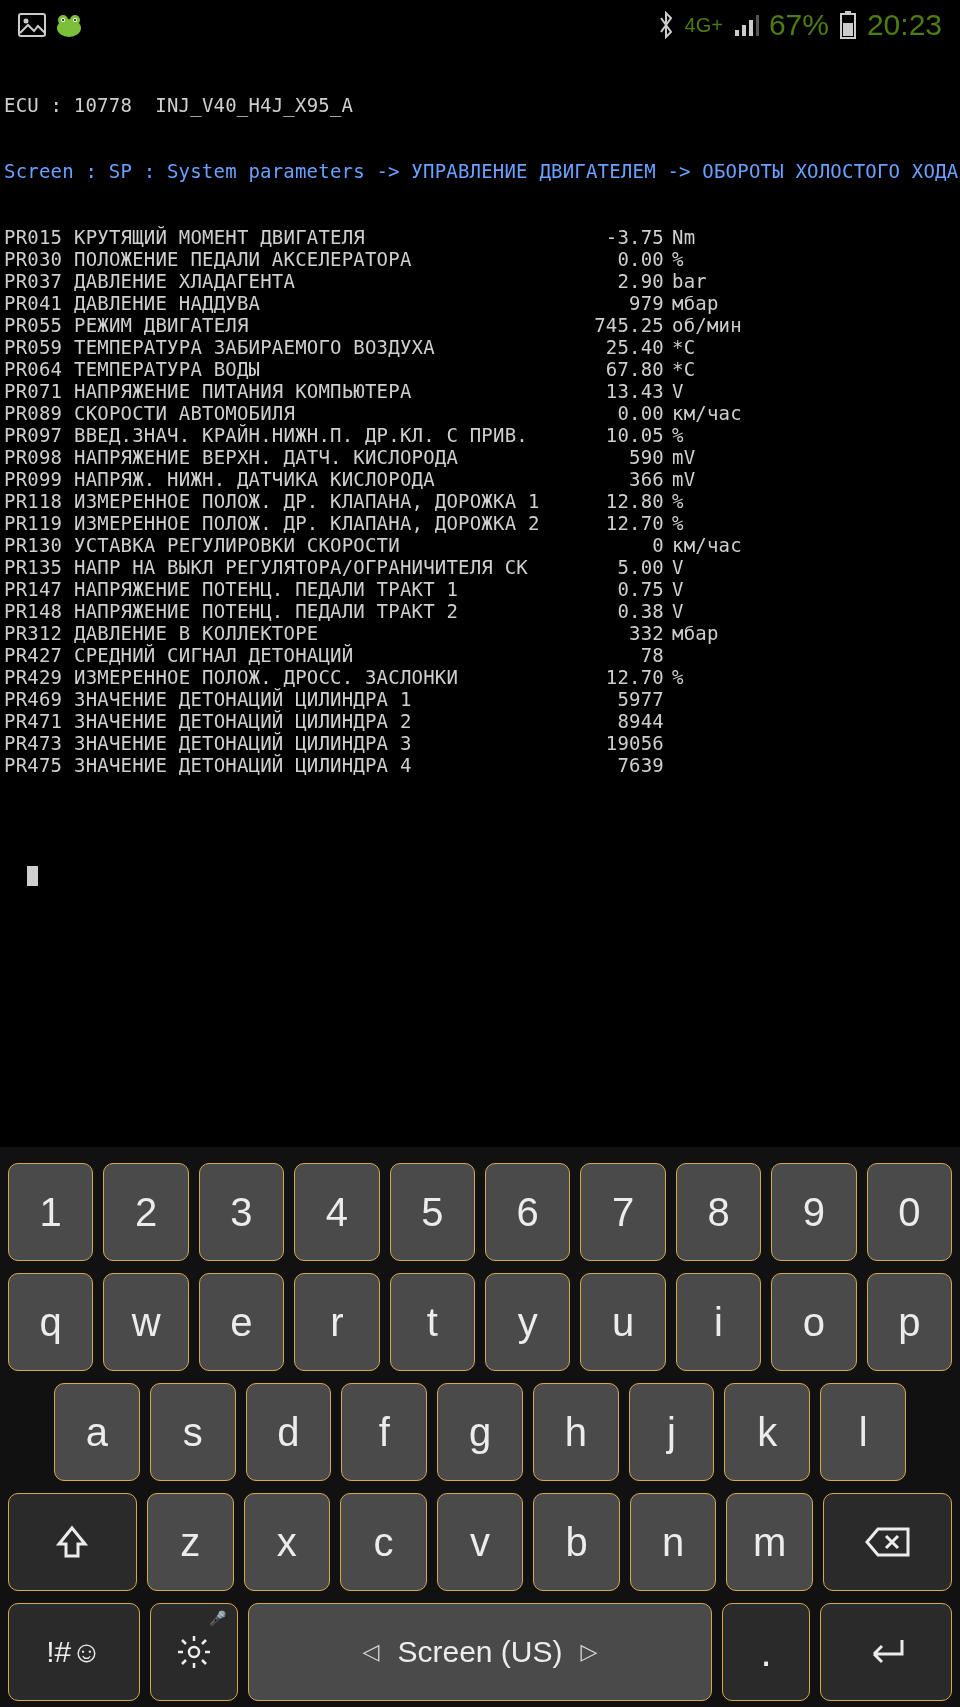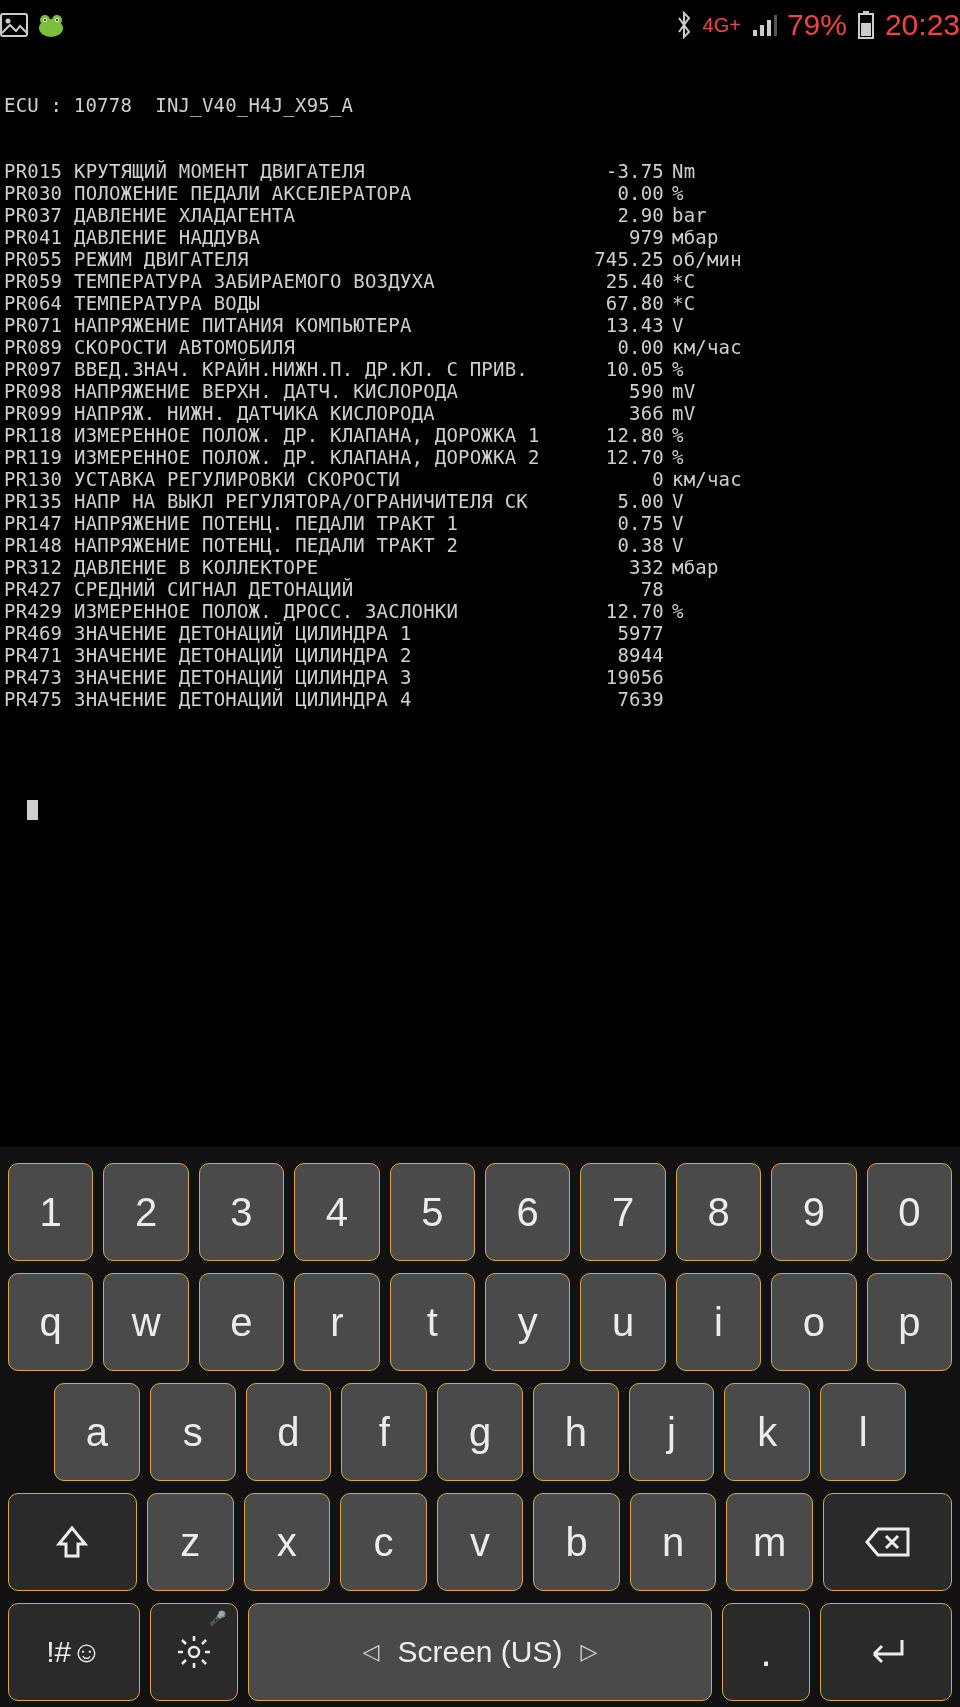--- a/index.html
+++ b/index.html
@@ -1,16 +1,16 @@
 <!DOCTYPE html>
 <html><head>
 <meta charset="utf-8">
 <style>
   html,body{margin:0;padding:0;width:960px;height:1707px;background:#000;font-family:monospace;color:#cfcfcf;overflow:hidden}
-  .status-bar{height:50px;display:flex;align-items:center;padding:0 0;color:#ef4444;font-family:sans-serif}
+  .status-bar{height:50px;display:flex;align-items:center;padding:0 18px;color:#4d7c0f;font-family:sans-serif}
   .status-left{display:flex;gap:8px;align-items:center}
   .status-right{margin-left:auto;display:flex;gap:10px;align-items:center;font-size:30px}
   .icon svg{display:block}
   .term{padding:0 4px;font-size:19px;line-height:22px;white-space:pre;font-weight:normal;letter-spacing:0.2px}
   .term .hdr{color:#6aa0ff}
   .term .row{display:flex}
   .term .pid{width:70px;flex-shrink:0}
   .term .desc{width:460px;flex-shrink:0}
   .term .val{width:130px;text-align:right;padding-right:8px;flex-shrink:0}
   .term .unit{}
@@ -59,34 +59,35 @@
     </span>
     <span style="font-size:20px;line-height:1">4G+</span>
     <span class="icon">
       <svg width="26" height="24" viewBox="0 0 26 24">
           <rect x="2" y="17" width="4" height="6" fill="#ccc"></rect>
           <rect x="9" y="12" width="4" height="11" fill="#ccc"></rect>
           <rect x="16" y="7" width="4" height="16" fill="#ccc"></rect>
           <rect x="23" y="2" width="3" height="21" fill="#555"></rect>
         </svg>
     </span>
-    <span>79%</span>
+    <span>67%</span>
     <span class="icon">
       <svg width="18" height="28" viewBox="0 0 18 28">
           <rect x="6" y="0" width="6" height="3" fill="#ccc"></rect>
           <rect x="2" y="3" width="14" height="24" fill="none" stroke="#ccc" stroke-width="2"></rect>
           <rect x="4" y="12" width="10" height="13" fill="#ccc"></rect>
         </svg>
     </span>
     <span>20:23</span>
   </div>
 </div>
 
 <div class="term">
   <div><span>ECU : </span><span>10778</span><span>  INJ_V40_H4J_X95_A</span></div>
+  <div><span class="hdr">Screen : SP : </span><span class="hdr">System parameters -&gt; УПРАВЛЕНИЕ ДВИГАТЕЛЕМ -&gt; ОБОРОТЫ ХОЛОСТОГО ХОДА</span></div>
   <div id="rows"><div class="row"><span class="pid">PR015</span><span class="desc">КРУТЯЩИЙ МОМЕНТ ДВИГАТЕЛЯ</span><span class="val">-3.75</span><span class="unit">Nm</span></div><div class="row"><span class="pid">PR030</span><span class="desc">ПОЛОЖЕНИЕ ПЕДАЛИ АКСЕЛЕРАТОРА</span><span class="val">0.00</span><span class="unit">%</span></div><div class="row"><span class="pid">PR037</span><span class="desc">ДАВЛЕНИЕ ХЛАДАГЕНТА</span><span class="val">2.90</span><span class="unit">bar</span></div><div class="row"><span class="pid">PR041</span><span class="desc">ДАВЛЕНИЕ НАДДУВА</span><span class="val">979</span><span class="unit">мбар</span></div><div class="row"><span class="pid">PR055</span><span class="desc">РЕЖИМ ДВИГАТЕЛЯ</span><span class="val">745.25</span><span class="unit">об/мин</span></div><div class="row"><span class="pid">PR059</span><span class="desc">ТЕМПЕРАТУРА ЗАБИРАЕМОГО ВОЗДУХА</span><span class="val">25.40</span><span class="unit">*C</span></div><div class="row"><span class="pid">PR064</span><span class="desc">ТЕМПЕРАТУРА ВОДЫ</span><span class="val">67.80</span><span class="unit">*C</span></div><div class="row"><span class="pid">PR071</span><span class="desc">НАПРЯЖЕНИЕ ПИТАНИЯ КОМПЬЮТЕРА</span><span class="val">13.43</span><span class="unit">V</span></div><div class="row"><span class="pid">PR089</span><span class="desc">СКОРОСТИ АВТОМОБИЛЯ</span><span class="val">0.00</span><span class="unit">км/час</span></div><div class="row"><span class="pid">PR097</span><span class="desc">ВВЕД.ЗНАЧ. КРАЙН.НИЖН.П. ДР.КЛ. С ПРИВ.</span><span class="val">10.05</span><span class="unit">%</span></div><div class="row"><span class="pid">PR098</span><span class="desc">НАПРЯЖЕНИЕ ВЕРХН. ДАТЧ. КИСЛОРОДА</span><span class="val">590</span><span class="unit">mV</span></div><div class="row"><span class="pid">PR099</span><span class="desc">НАПРЯЖ. НИЖН. ДАТЧИКА КИСЛОРОДА</span><span class="val">366</span><span class="unit">mV</span></div><div class="row"><span class="pid">PR118</span><span class="desc">ИЗМЕРЕННОЕ ПОЛОЖ. ДР. КЛАПАНА, ДОРОЖКА 1</span><span class="val">12.80</span><span class="unit">%</span></div><div class="row"><span class="pid">PR119</span><span class="desc">ИЗМЕРЕННОЕ ПОЛОЖ. ДР. КЛАПАНА, ДОРОЖКА 2</span><span class="val">12.70</span><span class="unit">%</span></div><div class="row"><span class="pid">PR130</span><span class="desc">УСТАВКА РЕГУЛИРОВКИ СКОРОСТИ</span><span class="val">0</span><span class="unit">км/час</span></div><div class="row"><span class="pid">PR135</span><span class="desc">НАПР НА ВЫКЛ РЕГУЛЯТОРА/ОГРАНИЧИТЕЛЯ СК</span><span class="val">5.00</span><span class="unit">V</span></div><div class="row"><span class="pid">PR147</span><span class="desc">НАПРЯЖЕНИЕ ПОТЕНЦ. ПЕДАЛИ ТРАКТ 1</span><span class="val">0.75</span><span class="unit">V</span></div><div class="row"><span class="pid">PR148</span><span class="desc">НАПРЯЖЕНИЕ ПОТЕНЦ. ПЕДАЛИ ТРАКТ 2</span><span class="val">0.38</span><span class="unit">V</span></div><div class="row"><span class="pid">PR312</span><span class="desc">ДАВЛЕНИЕ В КОЛЛЕКТОРЕ</span><span class="val">332</span><span class="unit">мбар</span></div><div class="row"><span class="pid">PR427</span><span class="desc">СРЕДНИЙ СИГНАЛ ДЕТОНАЦИЙ</span><span class="val">78</span><span class="unit"></span></div><div class="row"><span class="pid">PR429</span><span class="desc">ИЗМЕРЕННОЕ ПОЛОЖ. ДРОСС. ЗАСЛОНКИ</span><span class="val">12.70</span><span class="unit">%</span></div><div class="row"><span class="pid">PR469</span><span class="desc">ЗНАЧЕНИЕ ДЕТОНАЦИЙ ЦИЛИНДРА 1</span><span class="val">5977</span><span class="unit"></span></div><div class="row"><span class="pid">PR471</span><span class="desc">ЗНАЧЕНИЕ ДЕТОНАЦИЙ ЦИЛИНДРА 2</span><span class="val">8944</span><span class="unit"></span></div><div class="row"><span class="pid">PR473</span><span class="desc">ЗНАЧЕНИЕ ДЕТОНАЦИЙ ЦИЛИНДРА 3</span><span class="val">19056</span><span class="unit"></span></div><div class="row"><span class="pid">PR475</span><span class="desc">ЗНАЧЕНИЕ ДЕТОНАЦИЙ ЦИЛИНДРА 4</span><span class="val">7639</span><span class="unit"></span></div></div>
   <div style="height:22px"></div>
   <span class="cursor"></span>
 </div>
 
 <div class="keyboard">
   <div class="krow" id="kr1">
       <div class="key">1</div>
       <div class="key">2</div>
       <div class="key">3</div>

